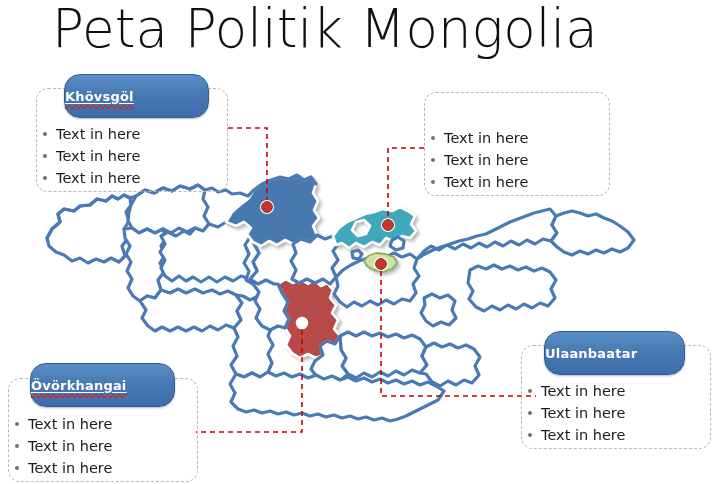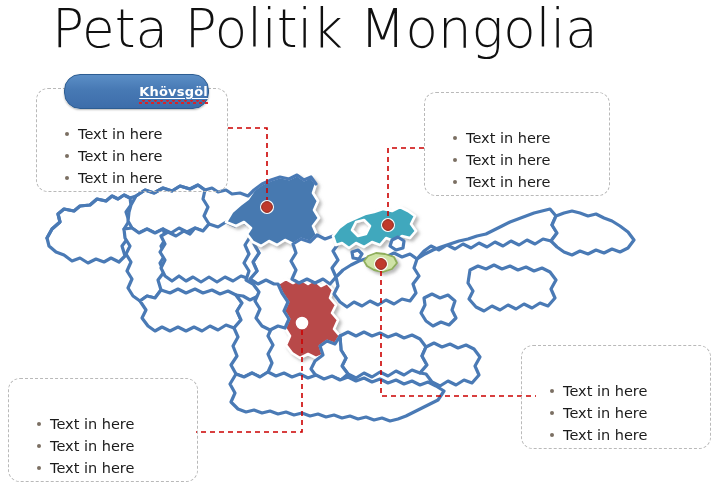--- a/index.html
+++ b/index.html
@@ -30,21 +30,21 @@
   
   .callout{
     position:absolute;
     box-sizing:border-box;
     border:1px dashed #b9b9b9;
     border-radius:12px;
     background:rgba(255,255,255,0.0);
   }
   .callout .body{
     position:absolute;
-    left:28px;right:6px;
+    left:6px;right:6px;
     top:34px;
   }
   .bullet-row{
     display:flex;
     align-items:center;
     height:22px;
     white-space:nowrap;
   }
   .bullet-dot{
     width:4px;height:4px;border-radius:50%;
@@ -57,26 +57,26 @@
     font-size:14.5px;
     font-weight:400;
     color:#1b1b1b;
     line-height:1;
   }
 
   
   .pill{
     position:absolute;
     box-sizing:border-box;
-    height:35px;
+    height:44px;
     border:1.6px solid #2d5d92;
     border-radius:16px;
     background:linear-gradient(180deg,#5b8ec6 0%,#4779b4 45%,#3d6daa 100%);
     box-shadow:0 1px 2px rgba(0,0,0,0.28);
-    display:flex;align-items:center;justify-content:flex-end;
+    display:flex;align-items:center;justify-content:flex-start;
   }
   .pill-text{
     font-family:"DejaVu Sans", sans-serif;
     font-size:13px;
     font-weight:700;
     color:#ffffff;
     letter-spacing:0.2px;
     position:relative;
     white-space:nowrap;
   }
@@ -309,31 +309,37 @@
       <div class="bullet-row">
         <span class="bullet-dot"></span>
         <span class="bullet-text">Text in here</span>
       </div>
       <div class="bullet-row">
         <span class="bullet-dot"></span>
         <span class="bullet-text">Text in here</span>
       </div>
     </div>
   </div>
+  <div class="pill" style="left:30px;top:363px;width:145px;">
+    <span class="pill-text u">Övörkhangai<span class="squiggle"></span></span>
+  </div>
 
   <div class="callout" style="left:521px;top:345px;width:190px;height:104px;">
     <div class="body">
       <div class="bullet-row">
         <span class="bullet-dot"></span>
         <span class="bullet-text">Text in here</span>
       </div>
       <div class="bullet-row">
         <span class="bullet-dot"></span>
         <span class="bullet-text">Text in here</span>
       </div>
       <div class="bullet-row">
         <span class="bullet-dot"></span>
         <span class="bullet-text">Text in here</span>
       </div>
     </div>
   </div>
+  <div class="pill" style="left:544px;top:331px;width:141px;">
+    <span class="pill-text">Ulaanbaatar</span>
+  </div>
 
 </div>
 
 </body></html>

